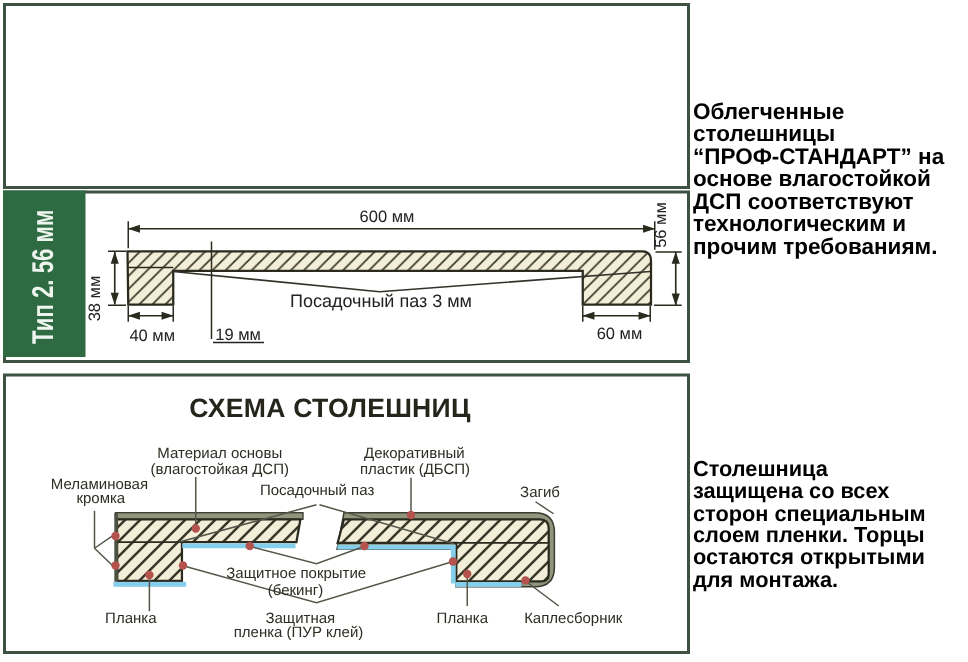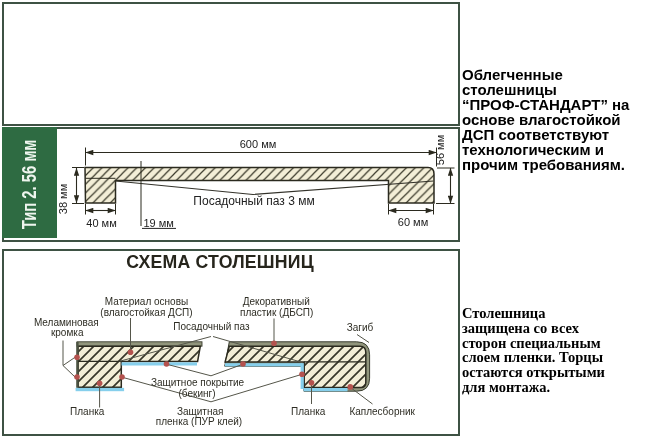--- a/index.html
+++ b/index.html
@@ -3,24 +3,24 @@
 <meta charset="utf-8">
 <style>
 html,body{margin:0;padding:0;}
 body{width:645px;height:441px;position:relative;background:#ffffff;font-family:"Liberation Sans",sans-serif;overflow:hidden;}
 .box{position:absolute;border:2px solid #3e5244;background:#fff;}
 #box1{left:2px;top:2px;width:454px;height:120px;}
 #band{left:2px;top:127px;width:454px;height:111px;}
 #strip{position:absolute;left:-2px;top:-2px;width:55px;height:111px;background:#2e6b42;display:flex;align-items:center;justify-content:center;padding-top:4px;box-sizing:border-box;}
 #strip span{transform:rotate(-90deg) scaleX(0.74);white-space:nowrap;color:#eef5ee;font-weight:bold;font-size:20px;}
 #box2{left:2px;top:249px;width:454px;height:183px;}
-#title{position:absolute;left:28px;top:252px;width:384px;text-align:center;font-weight:bold;font-size:17.7px;color:#26251c;letter-spacing:0.2px;}
+#title{position:absolute;left:28px;top:262px;width:384px;text-align:center;font-weight:bold;font-size:17.7px;color:#26251c;letter-spacing:0.2px;}
 .rtxt{position:absolute;left:462px;width:182px;text-align:left;font-weight:bold;color:#000;}
 #t1{font-size:15px;line-height:15px;}
-#t2{font-size:14.5px;line-height:14.7px;font-family:Liberation Serif, serif;}
+#t2{font-size:14.5px;line-height:14.7px;}
 #t1{top:67px;}
 #t2{top:306.2px;}
 svg{position:absolute;left:0;top:0;}
 </style>
 </head>
 <body>
 <div id="box1" class="box"></div>
 <div id="band" class="box">
     <div id="strip">
       <span>Тип 2. 56 мм</span>

